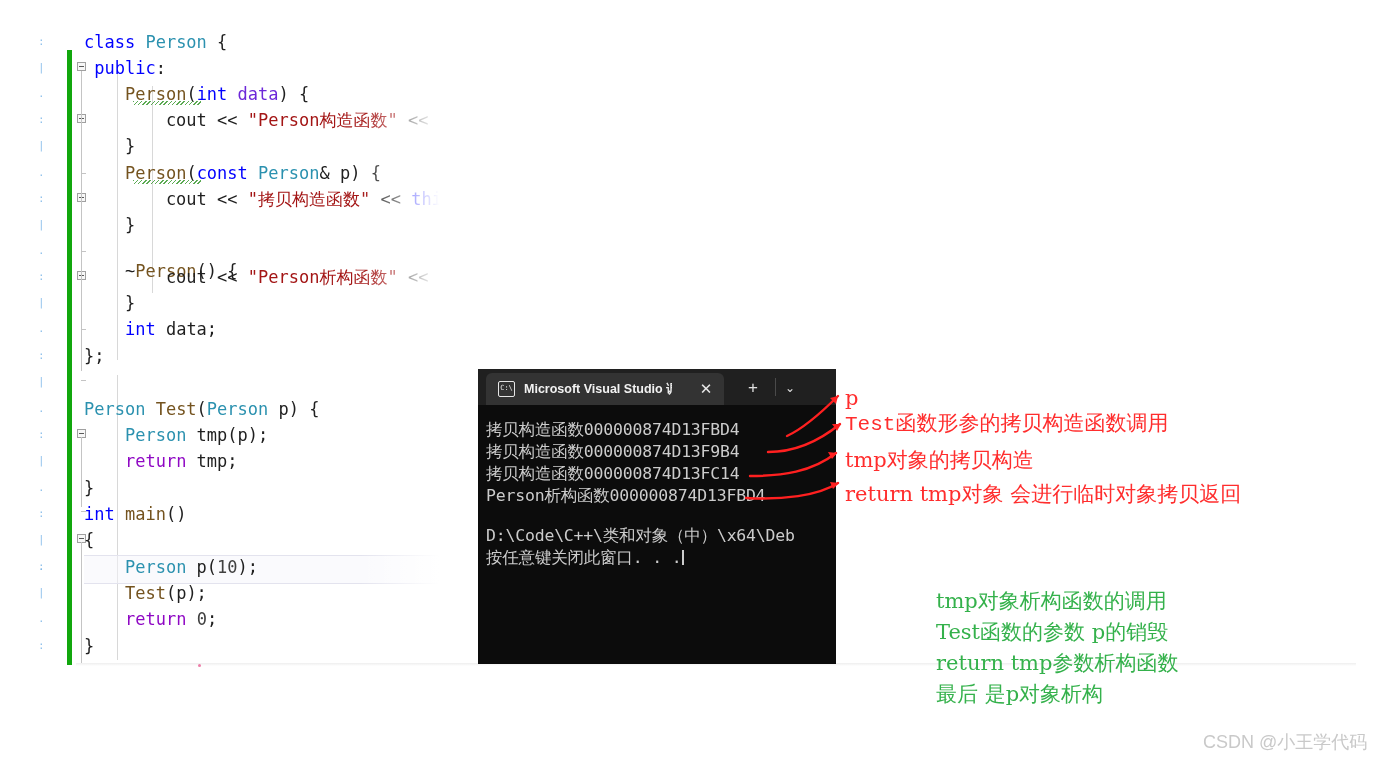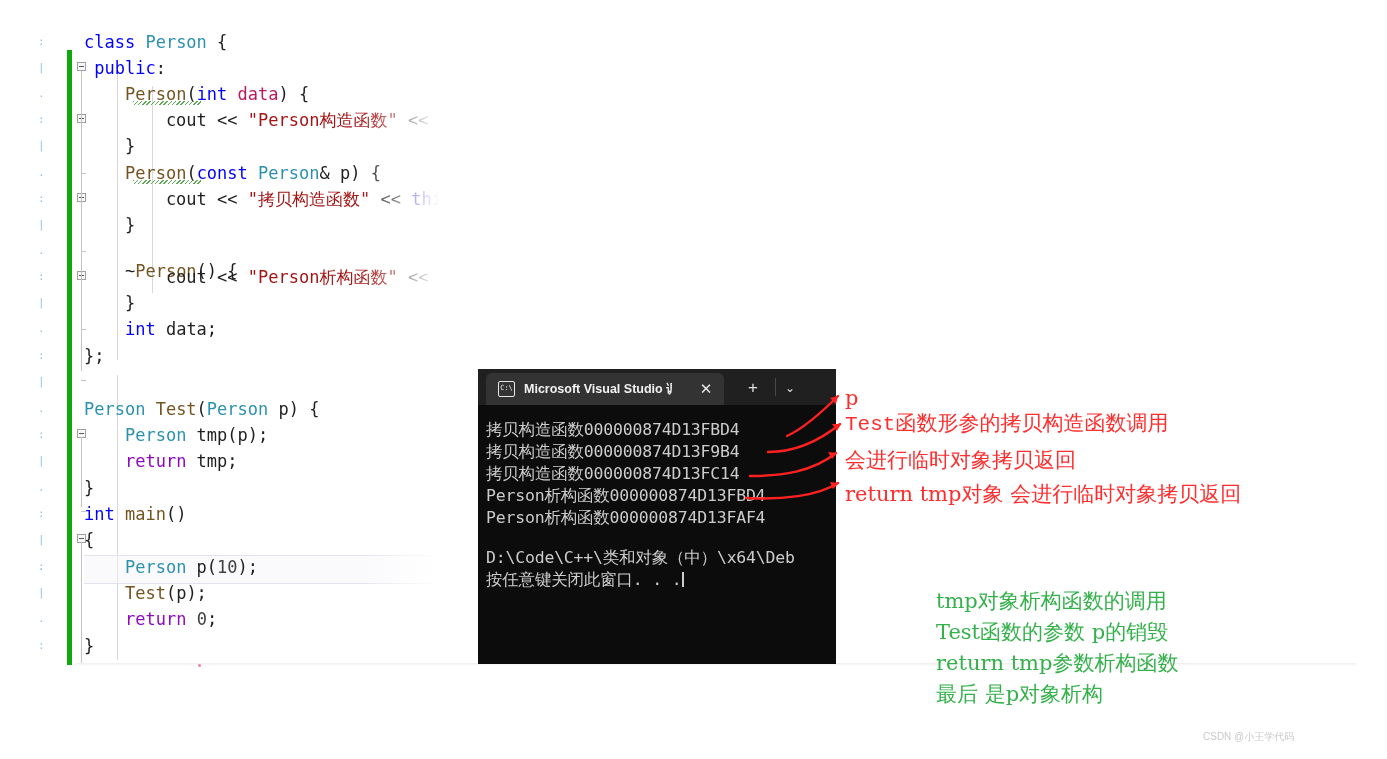--- a/index.html
+++ b/index.html
@@ -72,21 +72,21 @@
   }
   .red-dot{position:absolute;left:198px;top:664px;width:3px;height:3px;background:#d05;border-radius:50%;opacity:.5;}
 
   
   .kw{color:#0000ff;}        
   .type{color:#2b91af;}      
   .fn{color:#74531f;}        
   .str{color:#a31515;}       
   .ctl{color:#8f08c4;}       
   .pl{color:#1f1f1f;}        
-  .gray{color:#be185d;}      
+  .gray{color:#6d28d9;}      
   .num{color:#404040;}
 
   
   #console{
     position:absolute; left:478px; top:369px; width:358px; height:295px;
     background:#0c0c0c; overflow:hidden;
   }
   #console-titlebar{
     position:absolute; left:0; top:0; width:358px; height:36px;
     background:#202020;
@@ -146,21 +146,21 @@
     font-family:"DejaVu Serif",serif; font-size:21px; line-height:22px;
   }
   .green-ann{
     position:absolute; color:#34b14b; white-space:nowrap;
     font-family:"DejaVu Serif",serif; font-size:21px; line-height:22px;
   }
   #arrows{position:absolute;left:740px;top:380px;width:140px;height:140px;pointer-events:none;}
 
   #watermark{
     position:absolute; left:1203px; top:730px;
-    font-family:"Liberation Sans",sans-serif; font-size:10px;
+    font-family:"Liberation Sans",sans-serif; font-size:18px;
     color:#c9c9c9; white-space:nowrap;
   }
 </style>
 </head>
 <body>
 
 <div id="editor">
   <div id="lnum-layer">
       <div class="lnum" style="top: 11px;">:</div>
       <div class="lnum" style="top: 37px;">|</div>
@@ -261,21 +261,20 @@
     </div>
     <div id="tab-new">+</div>
     <div id="tab-divider"></div>
     <div id="tab-menu">⌄</div>
   </div>
   <div id="console-body">
       <div class="oline">拷贝构造函数000000874D13FBD4</div>
       <div class="oline">拷贝构造函数000000874D13F9B4</div>
       <div class="oline">拷贝构造函数000000874D13FC14</div>
       <div class="oline">Person析构函数000000874D13FBD4</div>
-      <div class="oline">Person析构函数000000874D13FAF4</div>
       <div class="ogap"></div>
       <div class="oline">D:\Code\C++\类和对象（中）\x64\Deb</div>
       <div class="oline">按任意键关闭此窗口. . .<span class="caret"></span></div>
     </div>
 </div>
 
 <svg id="arrows" viewBox="0 0 140 140">
   <g fill="none" stroke="#ff2020" stroke-width="2.4" stroke-linecap="round">
     <path d="M47,56 C60,50 78,36 98,16"></path>
     <path d="M28,72 C55,72 78,62 100,44"></path>
@@ -286,21 +285,21 @@
     <path d="M98,16 L90,18 L96,24 Z"></path>
     <path d="M101,44 L92,44 L97,51 Z"></path>
     <path d="M97,73 L88,72 L92,79 Z"></path>
     <path d="M99,103 L90,102 L93,109 Z"></path>
   </g>
 </svg>
 
 <div id="ann-layer">
     <div class="red-ann" style="left: 845px; top: 387px;">p</div>
     <div class="red-ann" style="left: 845px; top: 414px; font-family: Liberation Mono, monospace;">Test函数形参的拷贝构造函数调用</div>
-    <div class="red-ann" style="left: 845px; top: 449px;">会进行临时对象拷贝返回</div>
+    <div class="red-ann" style="left: 845px; top: 449px;">tmp对象的拷贝构造</div>
     <div class="red-ann" style="left: 845px; top: 483px;">return tmp对象 会进行临时对象拷贝返回</div>
     <div class="green-ann" style="left: 936px; top: 590px;">tmp对象析构函数的调用</div>
     <div class="green-ann" style="left: 936px; top: 621px;">Test函数的参数 p的销毁</div>
     <div class="green-ann" style="left: 936px; top: 652px;">return tmp参数析构函数</div>
     <div class="green-ann" style="left: 936px; top: 683px;">最后  是p对象析构</div>
   </div>
 
 <div id="watermark">CSDN @小王学代码</div>
 
 </body></html>

